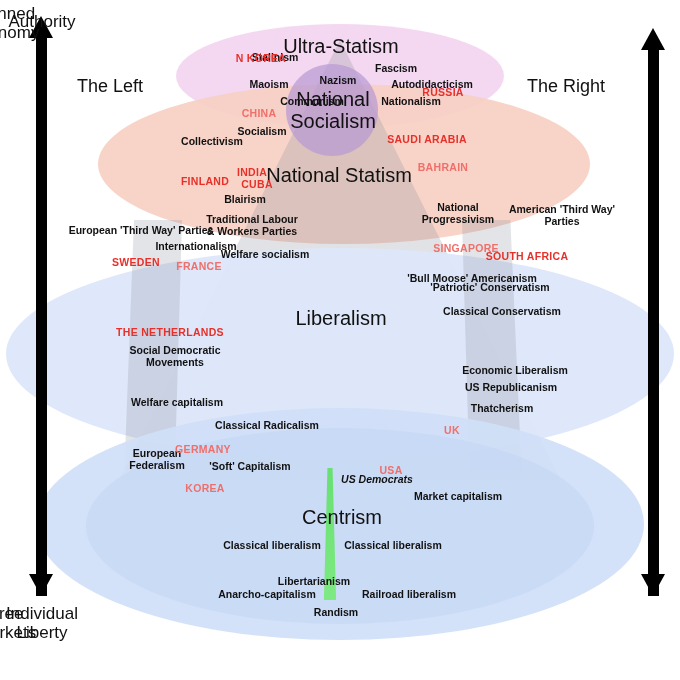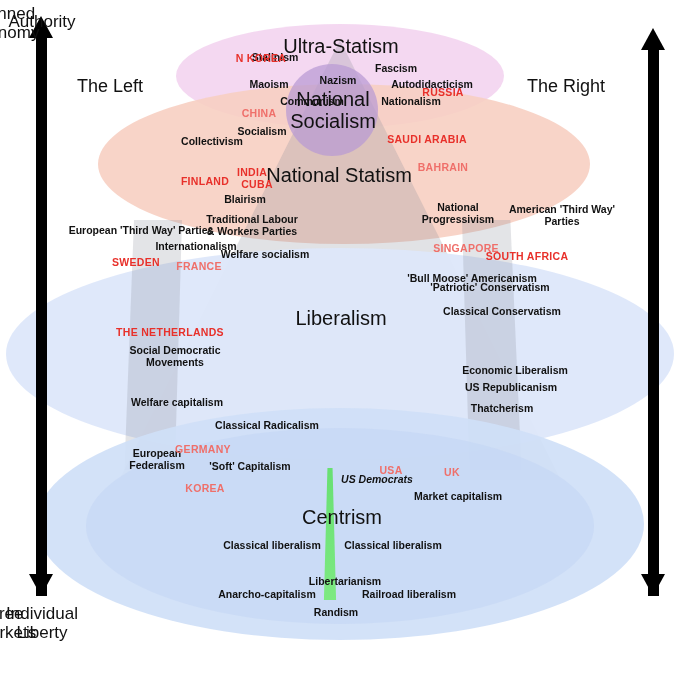--- a/index.html
+++ b/index.html
@@ -148,37 +148,37 @@
       <div class="lbl item" style="left: 177px; top: 402px;">Welfare capitalism</div>
       <div class="lbl item" style="left: 502px; top: 408px;">Thatcherism</div>
       <div class="lbl item" style="left: 267px; top: 425px;">Classical Radicalism</div>
       <div class="lbl item" style="left: 157px; top: 459px;">European
 Federalism</div>
       <div class="lbl item" style="left: 250px; top: 466px;">'Soft' Capitalism</div>
       <div class="lbl item" style="left: 377px; top: 479px; font-style: italic;">US Democrats</div>
       <div class="lbl item" style="left: 458px; top: 496px;">Market capitalism</div>
       <div class="lbl item" style="left: 272px; top: 545px;">Classical liberalism</div>
       <div class="lbl item" style="left: 393px; top: 545px;">Classical liberalism</div>
-      <div class="lbl item" style="left: 345px; top: 581px;">Libertarianism</div>
+      <div class="lbl item" style="left: 314px; top: 581px;">Libertarianism</div>
       <div class="lbl item" style="left: 267px; top: 594px;">Anarcho-capitalism</div>
       <div class="lbl item" style="left: 409px; top: 594px;">Railroad liberalism</div>
       <div class="lbl item" style="left: 336px; top: 612px;">Randism</div>
     </div>
   <div id="layer-countries">
       <div class="lbl country" style="left: 261px; top: 58px;">N KOREA</div>
       <div class="lbl country" style="left: 443px; top: 92px;">RUSSIA</div>
       <div class="lbl country soft" style="left: 259px; top: 113px;">CHINA</div>
       <div class="lbl country" style="left: 257px; top: 150px; margin-top: 34px;">CUBA</div>
       <div class="lbl country" style="left: 427px; top: 139px;">SAUDI ARABIA</div>
       <div class="lbl country soft" style="left: 443px; top: 167px;">BAHRAIN</div>
       <div class="lbl country" style="left: 205px; top: 181px;">FINLAND</div>
       <div class="lbl country" style="left: 252px; top: 172px;">INDIA</div>
       <div class="lbl country soft" style="left: 466px; top: 248px;">SINGAPORE</div>
       <div class="lbl country" style="left: 527px; top: 256px;">SOUTH AFRICA</div>
       <div class="lbl country" style="left: 136px; top: 262px;">SWEDEN</div>
       <div class="lbl country soft" style="left: 199px; top: 266px;">FRANCE</div>
       <div class="lbl country" style="left: 170px; top: 332px;">THE NETHERLANDS</div>
       <div class="lbl country soft" style="left: 203px; top: 449px;">GERMANY</div>
       <div class="lbl country soft" style="left: 205px; top: 488px;">KOREA</div>
-      <div class="lbl country soft" style="left: 452px; top: 472px;">UK</div>
+      <div class="lbl country soft" style="left: 452px; top: 430px;">UK</div>
       <div class="lbl country soft" style="left: 391px; top: 470px;">USA</div>
     </div>
 </div>
 
 </body></html>

